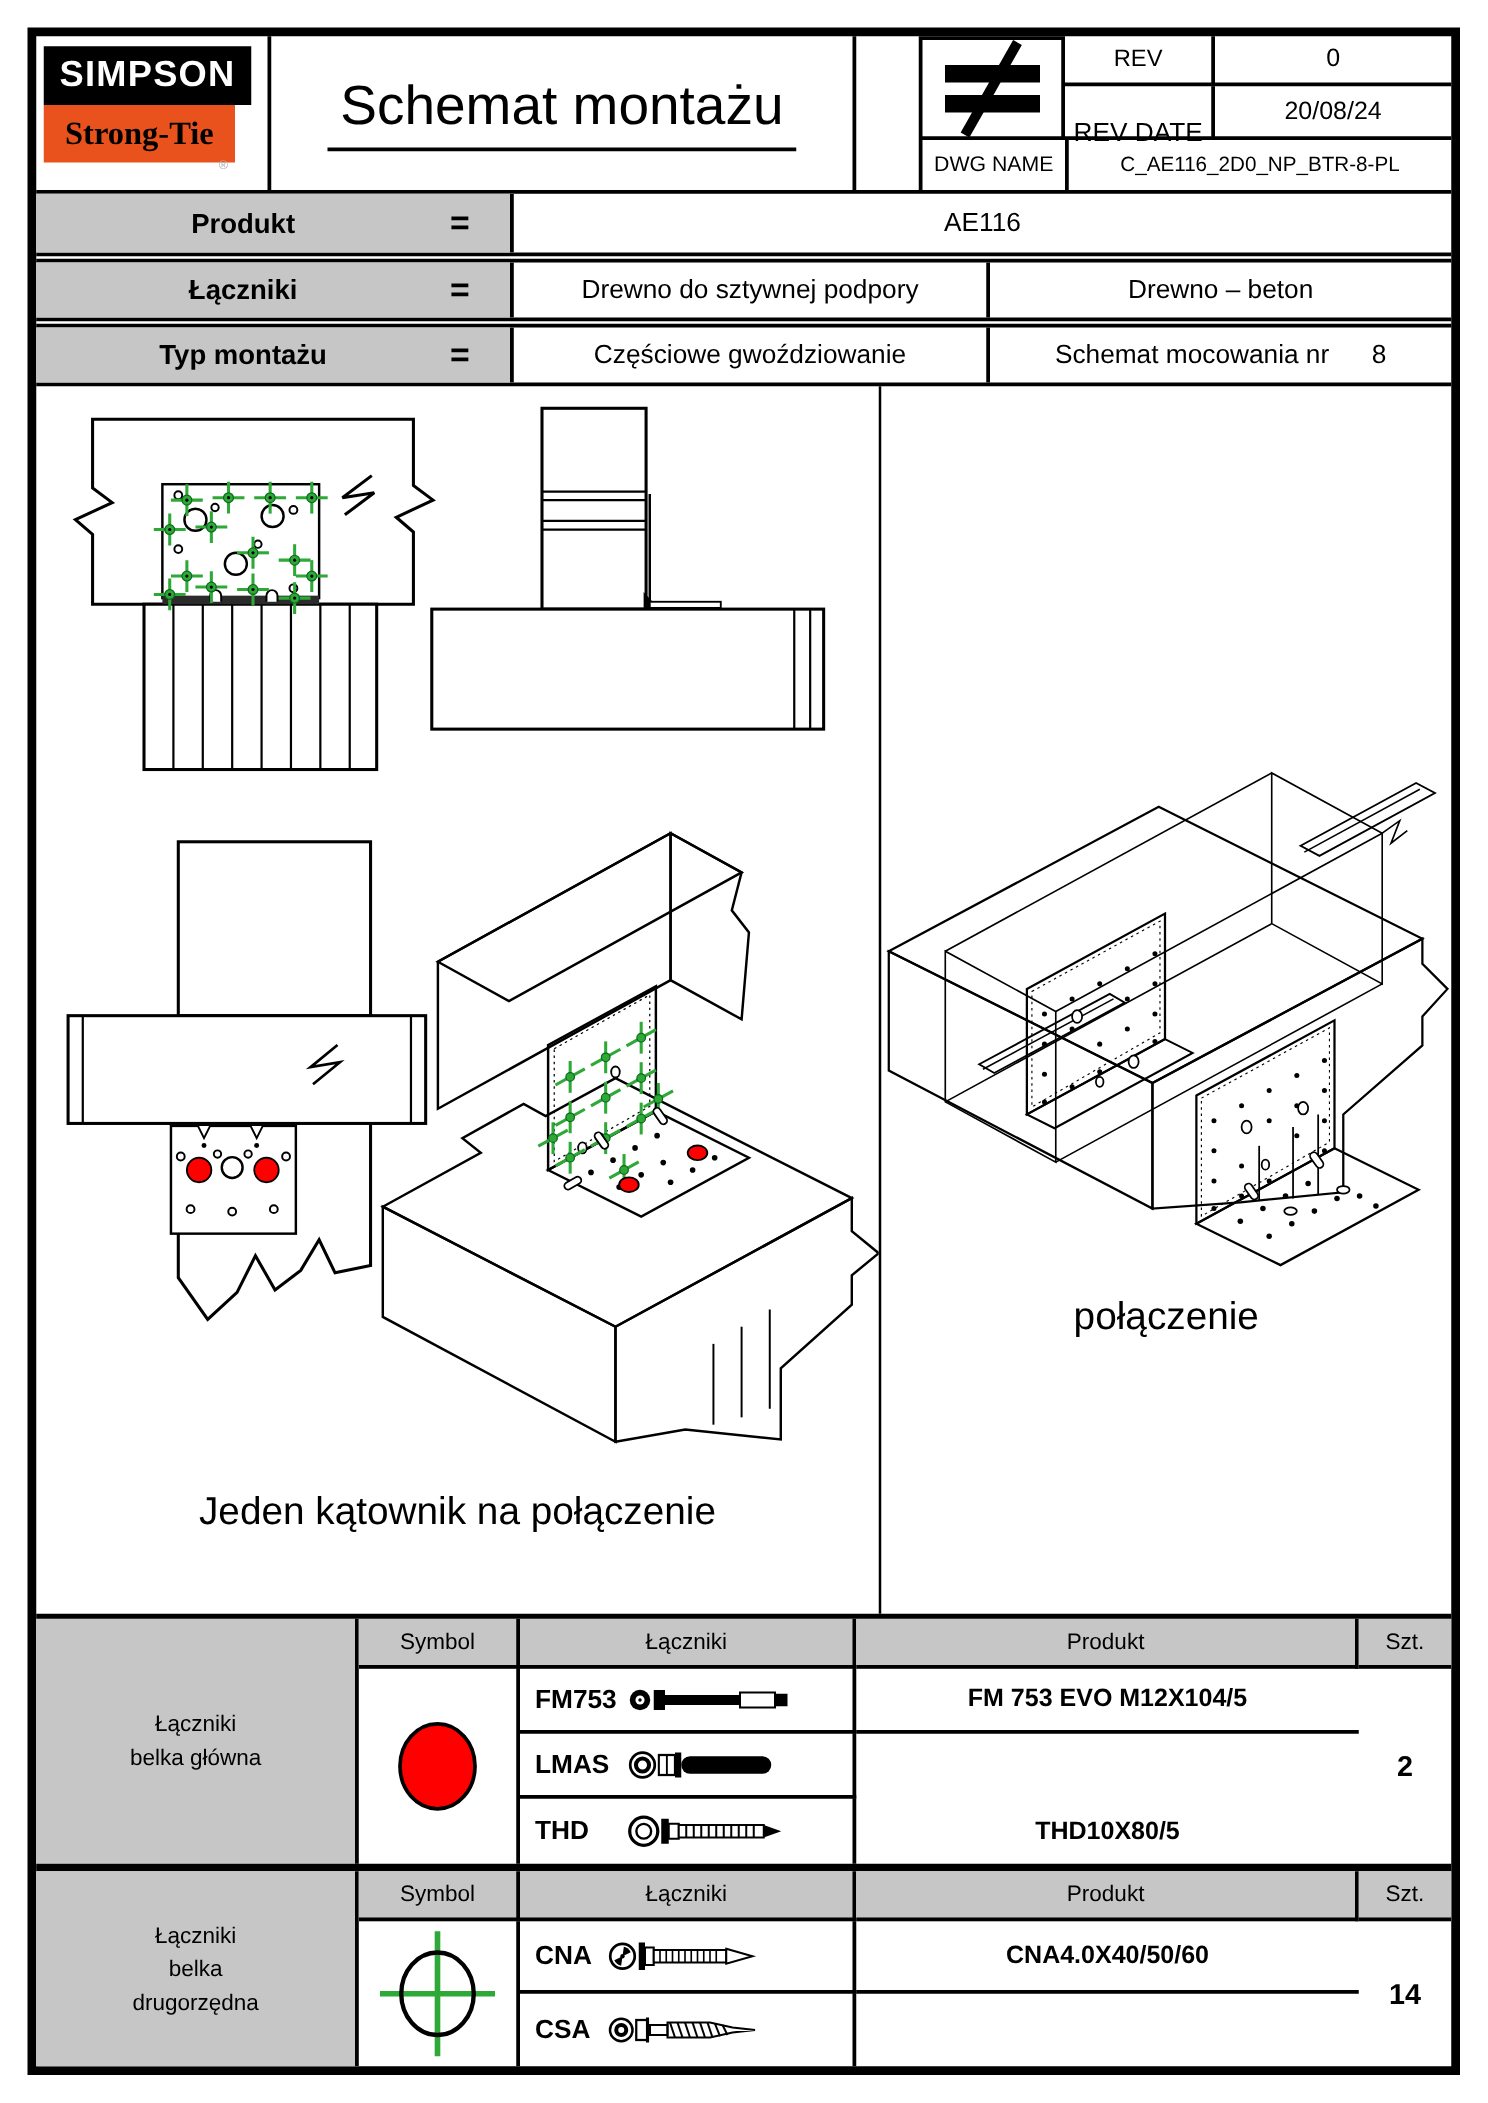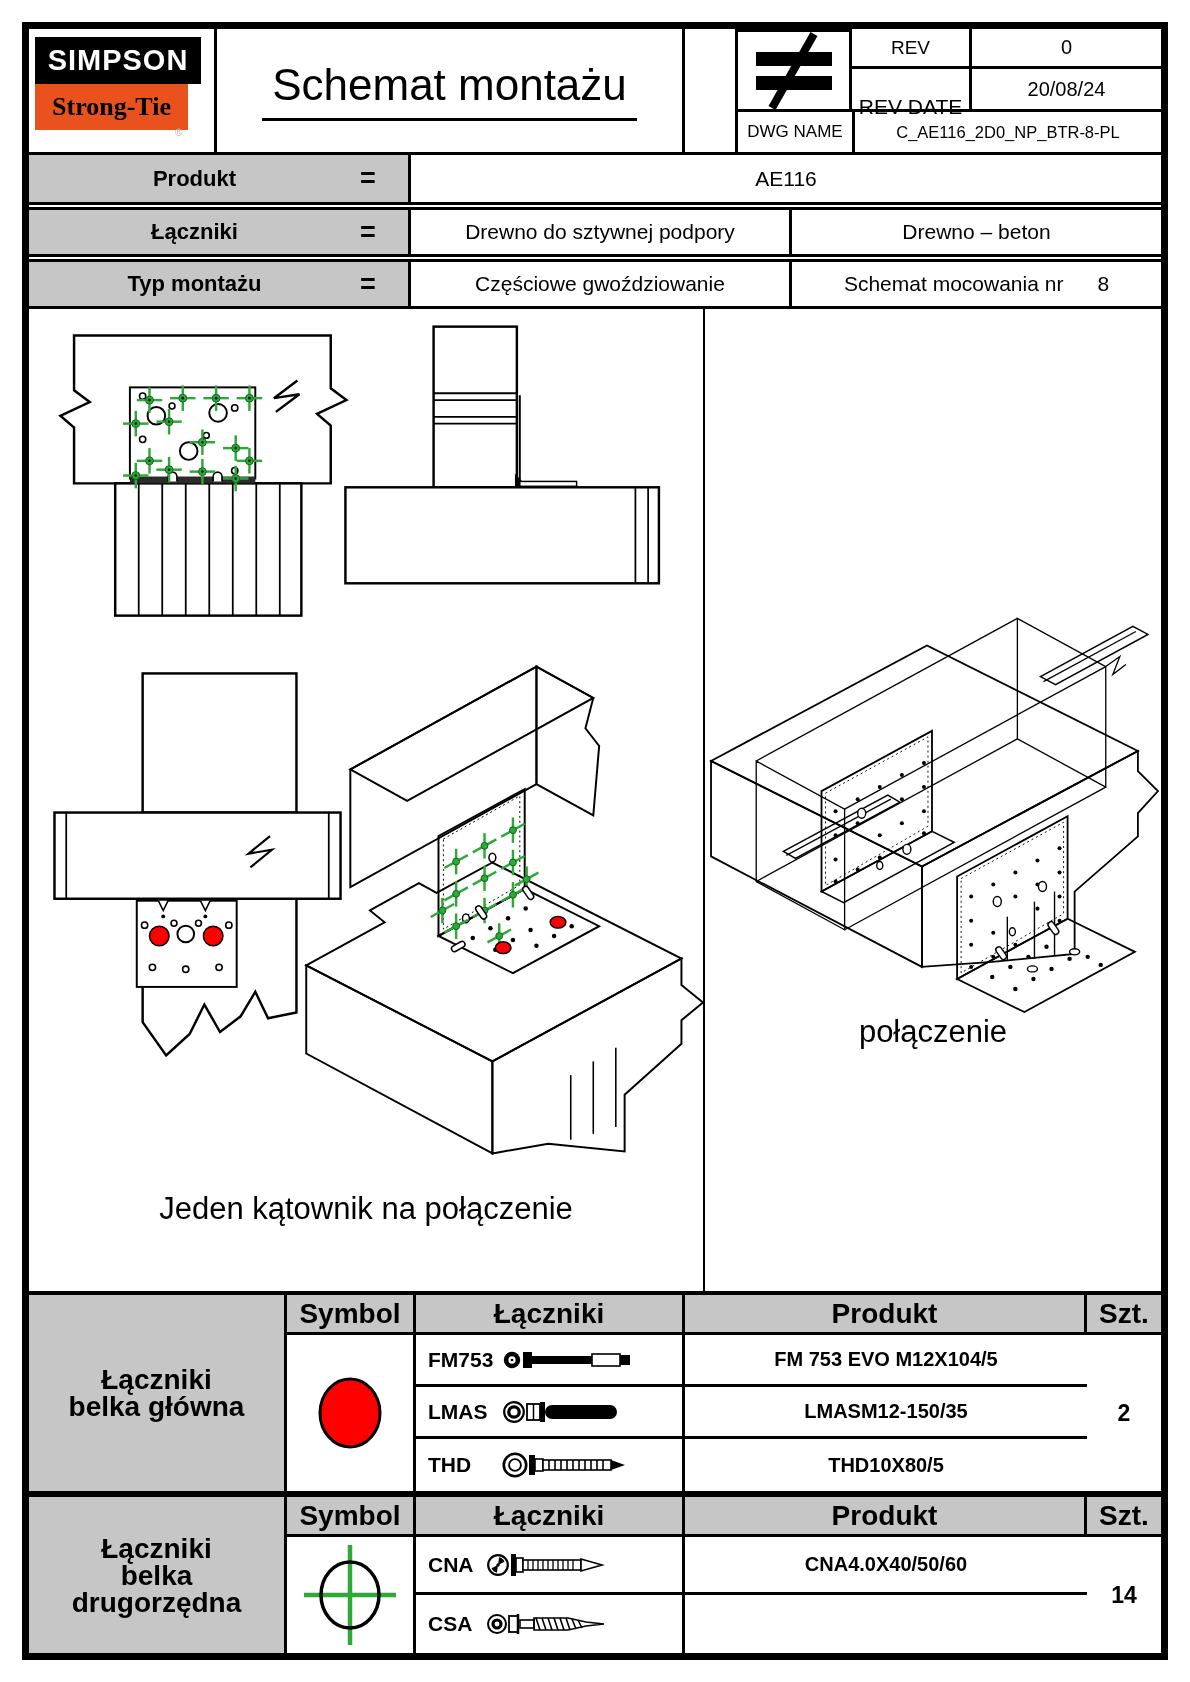--- a/index.html
+++ b/index.html
@@ -37,31 +37,31 @@
   .ival.right { flex: 1; gap: 34px; }
 
   
   .draw { flex: 1 1 auto; display: flex; position: relative; border-bottom: 4px solid #000; min-height: 0; }
   .dleft { flex: 1; position: relative; border-right: 2px solid #000; }
   .dright { width: 456px; position: relative; }
   .dleft svg, .dright svg { position: absolute; inset: 0; width: 100%; height: 100%; }
   .caption { position: absolute; left: 0; right: 0; text-align: center; font-size: 31px; }
   .cap-left { top: 882px; }
   .cap-r1 { top: 686px; }
-  .cap-r2 { top: 705px; }
+  .cap-r2 { top: 726px; }
   .ln { stroke: #000; fill: none; }
   .xh line { stroke: #2EA836; stroke-width: 2.5; }
   .xh .xc { fill: #2EA836; stroke: #0a6b1d; stroke-width: 1; }
 
   
   .parts { display: grid; grid-template-columns: 258px 129px 269px 1fr 74px; flex: 0 0 auto; }
   .p1 { grid-template-rows: 40px 52px 52px 52px; }
   .p2 { grid-template-rows: 40px 58px 58px; }
   .parts > div { display: flex; align-items: center; justify-content: center; }
-  .gray { background: #C6C6C6; font-weight: bold; font-size: 28px; }
+  .gray { background: #C6C6C6; font-weight: normal; font-size: 18px; }
   .br { border-right: 3px solid #000; }
   .bb { border-bottom: 3px solid #000; }
   .plabel { flex-direction: column; line-height: 27px; }
   .fastrow { justify-content: flex-start !important; padding-left: 12px; font-weight: bold; font-size: 21px; }
   .fastrow .code { min-width: 74px; }
   .prod { font-weight: bold; font-size: 20px; }
   .qty { font-weight: bold; font-size: 23px; }
   .tsep { height: 6px; background: #000; flex: 0 0 auto; }
 </style>
 </head>
@@ -427,21 +427,20 @@
         <circle cx="11" cy="11" r="9" fill="#fff" stroke="#000" stroke-width="2"></circle>
           <circle cx="11" cy="11" r="4.8" fill="#fff" stroke="#000" stroke-width="3"></circle>
       </svg>
       <svg width="96" height="24" viewBox="0 0 96 24">
         <rect x="1" y="4" width="13" height="16" fill="#fff" stroke="#000" stroke-width="1.8"></rect>
           <line x1="7.5" y1="4" x2="7.5" y2="20" stroke="#000" stroke-width="1.5"></line>
         <rect x="14" y="2" width="5" height="20" fill="#000"></rect>
         <rect x="19" y="5" width="72" height="14" rx="7" fill="#000"></rect>
       </svg>
     </div>
-    <div class="bb prod" style="grid-area:3/4/4/5">LMASM12-150/35</div>
 
     <div class="br fastrow" style="grid-area:4/3/5/4">
       <span class="code">THD</span>
       <svg width="26" height="26" viewBox="0 0 22 22">
         <circle cx="11" cy="11" r="9.5" fill="#fff" stroke="#000" stroke-width="2.2"></circle>
           <circle cx="11" cy="11" r="5" fill="#fff" stroke="#000" stroke-width="1.6"></circle>
       </svg>
       <svg width="100" height="24" viewBox="0 0 100 24">
         <rect x="1" y="2" width="6" height="20" fill="#000"></rect>
           <rect x="7" y="6" width="8" height="12" fill="#fff" stroke="#000" stroke-width="1.6"></rect>

